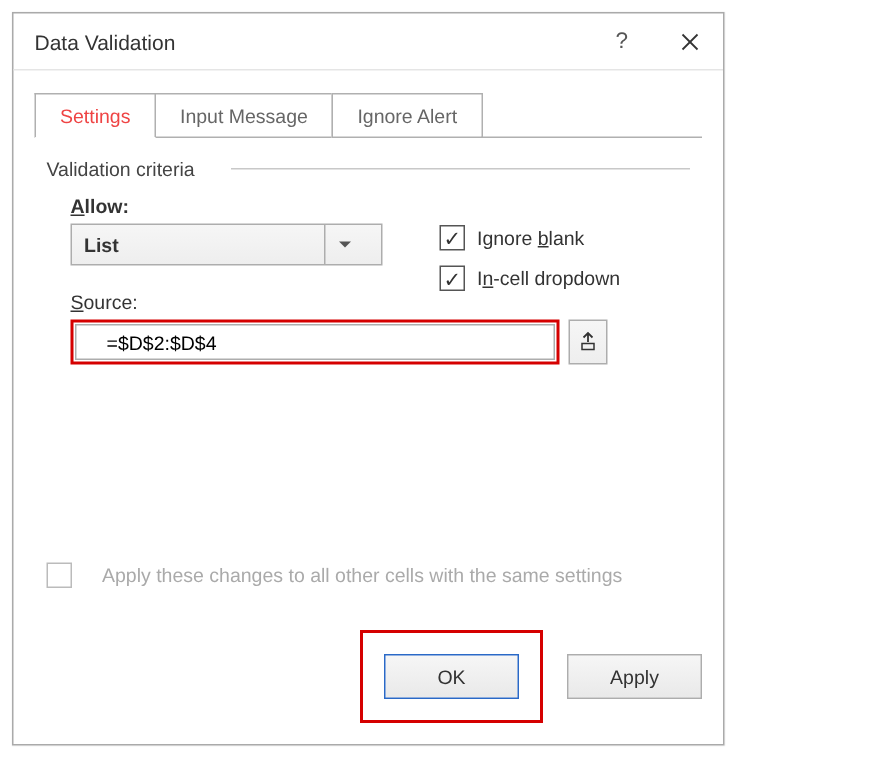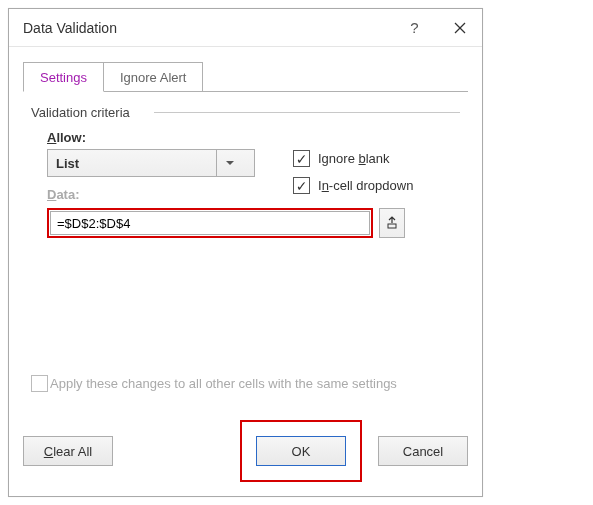--- a/index.html
+++ b/index.html
@@ -49,21 +49,21 @@
   }
   .tabs {
     display: flex;
     position: relative;
     margin-bottom: 0;
   }
   .tab {
     border: 1px solid #b0b0b0;
     padding: 7px 16px 6px 16px;
     font-size: 13px;
-    color: #a21caf;
+    color: #ef4444;
     margin-right: -1px;
     background: #fff;
     position: relative;
     top: 1px;
   }
   .tab.active {
     border-bottom: 1px solid #fff;
     z-index: 2;
   }
   .tab.inactive {
@@ -123,21 +123,21 @@
   .lbl.disabled { color: #aaa; }
   .select {
     width: 208px;
     height: 28px;
     border: 1px solid #adadad;
     background: linear-gradient(#f6f6f6,#eeeeee);
     display: flex;
     align-items: center;
     padding: 0 12px 0 8px;
     color: #333;
-    margin-bottom: 10px;
+    margin-bottom: 0;
   }
   .select.disabled { color: #aaa; }
   .select .val { flex: 1; }
   .select .arrow {
     width: 26px;
     height: 100%;
     border-left: 1px solid #adadad;
     display: flex;
     align-items: center;
     justify-content: center;
@@ -175,40 +175,40 @@
     margin-top: 2px;
   }
   .source-box {
     border: 2px solid #d50000;
     padding: 1px;
   }
   .source-input {
     width: 320px;
     height: 24px;
     border: 1px solid #adadad;
-    padding: 0 6px;
+    padding: 0 20px;
     font-family: "Segoe UI", Tahoma, sans-serif;
     font-size: 13px;
     outline: none;
   }
   .refbtn {
     width: 26px;
     border: 1px solid #adadad;
     background: linear-gradient(#f6f6f6,#eeeeee);
     display: flex;
     align-items: center;
     justify-content: center;
     margin-left: 2px;
   }
   .apply-row {
     margin-top: auto;
     padding: 0 0 14px 8px;
     display: flex;
     align-items: center;
-    gap: 2px;
+    gap: 20px;
     color: #aaa;
   }
   .footer {
     display: flex;
     padding: 0 14px 14px 14px;
     align-items: center;
   }
   .footer .spacer { flex: 1; }
   .dlgbtn {
     min-width: 90px;
@@ -248,20 +248,21 @@
         <line x1="1" y1="1" x2="11" y2="11" stroke="#333" stroke-width="1.2"></line>
         <line x1="11" y1="1" x2="1" y2="11" stroke="#333" stroke-width="1.2"></line>
       </svg>
     </div>
   </div>
 
   <div class="body">
 
     <div class="tabs">
       <div class="tab active">Settings</div>
+      <div class="tab inactive">Input Message</div>
       <div class="tab inactive">Ignore Alert</div>
       <div class="tabline"></div>
     </div>
 
     <div class="content">
 
       <div class="fieldset-line">
         <span class="fieldset-label">Validation criteria</span>
         <div class="hr"></div>
       </div>
@@ -270,39 +271,39 @@
         <div class="row">
           <div class="col-left">
             <span class="lbl"><span class="underline">A</span><span>llow:</span></span>
             <div class="select">
               <span class="val">List</span>
               <span class="arrow">
                   <span class="chev"></span>
                 </span>
             </div>
 
-            <span class="lbl disabled"><span class="underline">D</span>ata:</span>
           </div>
 
           <div class="col-right">
             <div class="check">
               <div class="checkbox">
                   <span>✓</span>
                 </div>
               <span><span>Ignore </span><span class="underline">b</span><span>lank</span></span>
             </div>
             <div class="check">
               <div class="checkbox">
                   <span>✓</span>
                 </div>
               <span><span>I</span><span class="underline">n</span><span>-cell dropdown</span></span>
             </div>
           </div>
         </div>
 
+        <span class="lbl"><span class="underline">S</span>ource:</span>
         <div class="source-wrap">
           <div class="source-box">
             <input class="source-input" value="=$D$2:$D$4" style="">
           </div>
           <div class="refbtn">
             <svg width="14" height="14" viewBox="0 0 14 14">
               <rect x="3" y="8" width="8" height="4" fill="none" stroke="#333" stroke-width="1"></rect>
               <path d="M7 1 L7 7 M4 4 L7 1 L10 4" fill="none" stroke="#333" stroke-width="1.2"></path>
             </svg>
           </div>
@@ -313,23 +314,20 @@
     </div>
 
     <div class="apply-row">
       <div class="checkbox disabled"></div>
       <span>Apply these changes to all other cells with the same settings</span>
     </div>
 
   </div>
 
   <div class="footer">
-    <div class="dlgbtn">
-      <span><span class="underline">C</span><span>lear All</span></span>
-    </div>
     <div class="spacer"></div>
     <div class="ok-wrap">
       <div class="dlgbtn">OK</div>
     </div>
-    <div class="dlgbtn">Cancel</div>
+    <div class="dlgbtn">Apply</div>
   </div>
 
 </div>
 
 </body></html>

